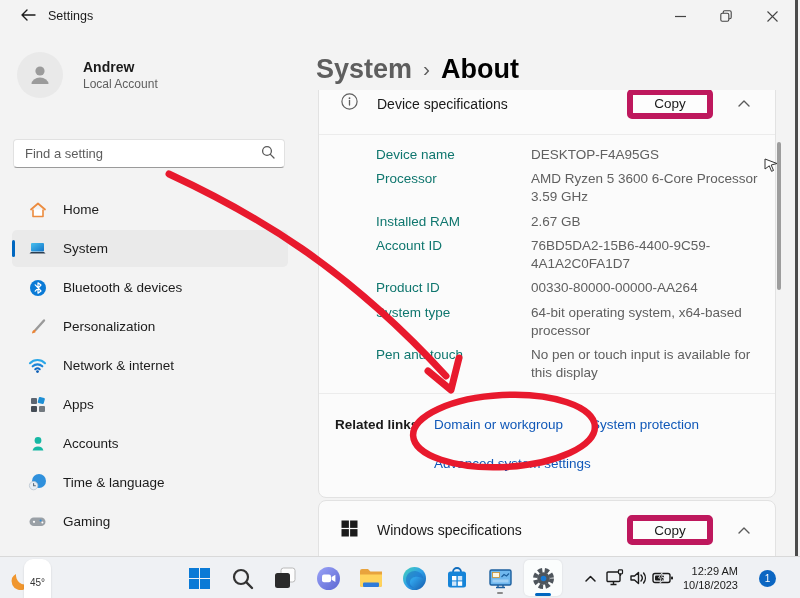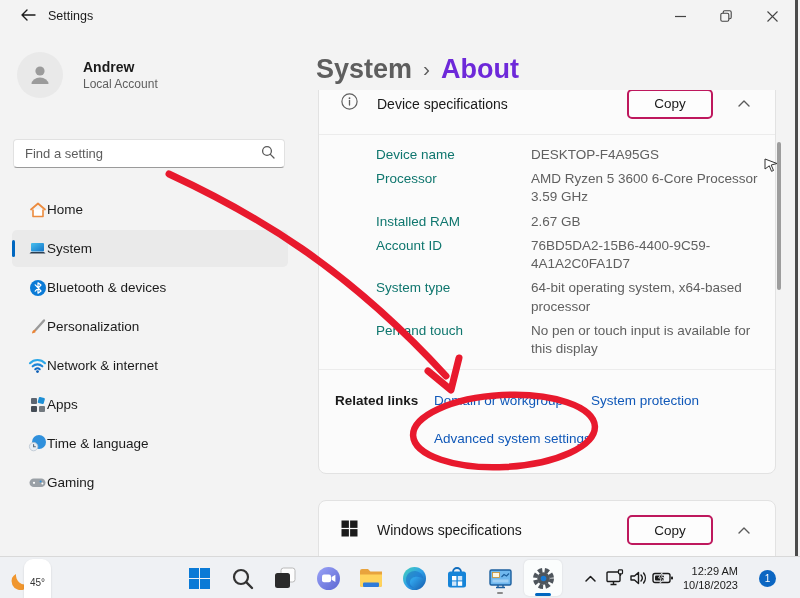--- a/index.html
+++ b/index.html
@@ -24,38 +24,38 @@
   .user-type { font-size:12px; color:#5e5e5e; margin-top:2px; }
 
   .search-box { position:absolute; left:13px; top:139px; width:272px; height:29px; background:#ffffff;
     border:1px solid #e1e1e1; border-bottom:1px solid #9a9a9a; border-radius:4px;
     display:flex; align-items:center; padding:0 9px 0 11px; }
   .search-input { flex:1; border:none; outline:none; background:transparent; font-size:13px; color:#5d5d5d;
     font-family:inherit; }
   .search-input::placeholder { color:#5d5d5d; }
 
   .nav { position:absolute; left:12px; top:191px; width:276px; }
-  .nav-item { position:relative; height:37px; margin-bottom:2px; display:flex; align-items:center; gap:0;
+  .nav-item { position:relative; height:37px; margin-bottom:2px; display:flex; align-items:center; gap:16px;
     padding-left:16px; border-radius:5px; font-size:13.5px; color:#1b1b1b; cursor:default; }
   .nav-item.selected { background:#eaeaea; }
   .nav-item.selected::before { content:""; position:absolute; left:0; top:10px; width:3px; height:17px;
     background:#0067c0; border-radius:2px; }
   .nav-ico { width:19px; height:19px; display:grid; place-items:center; flex-shrink:0; }
 
   
   .breadcrumb { position:absolute; left:316px; top:54px; display:flex; align-items:baseline; gap:11px; }
   .bc-parent { font-size:27px; font-weight:600; color:#5e5e5e; }
   .bc-sep { font-size:21px; color:#5e5e5e; position:relative; top:-2px; }
-  .bc-current { font-size:27px; font-weight:700; color:#6d28d9; }
+  .bc-current { font-size:27px; font-weight:700; color:#000000; }
 
   .viewport { position:absolute; left:316px; top:90px; width:463px; height:466px; overflow:hidden; }
   .card { position:absolute; left:2px; width:458px; background:#fbfbfb; border:1px solid #e2e2e2; border-radius:8px; }
   .card-header { height:61px; display:flex; align-items:center; padding:0 16px 0 22px; }
   .card-title { font-size:14px; color:#1a1a1a; margin-left:19px; flex:1; }
-  .copy-btn { width:86px; height:30px; background:#fdfdfd; border:2px solid #be185d; border-radius:5px;
+  .copy-btn { width:86px; height:30px; background:#fdfdfd; border:6px solid #be185d; border-radius:5px;
     font-size:13.5px; color:#1a1a1a; font-family:inherit; }
   .chev-btn { margin-left:16px; width:30px; height:30px; display:grid; place-items:center; }
   .divider { border-top:1px solid #ececec; }
 
   .specs { padding:8px 16px 8px 57px; }
   .spec-row { display:flex; padding:3px 0; font-size:13.5px; line-height:1.35; }
   .spec-label { width:155px; color:#0f766e; flex-shrink:0; }
   .spec-value { width:232px; color:#606060; overflow-wrap:anywhere; }
 
   .related { display:flex; padding:22px 16px 24px 16px; font-size:13.5px; line-height:1.35; }
@@ -206,20 +206,29 @@
             <rect x="2" y="2" width="6" height="6" rx="1" fill="#5d6570"></rect>
             <rect x="2" y="10" width="6" height="6" rx="1" fill="#454c55"></rect>
             <rect x="10" y="10" width="6" height="6" rx="1" fill="#72797f"></rect>
             <rect x="9.2" y="1.4" width="6.2" height="6.2" rx="1" fill="#1e8fd5" transform="rotate(15 12.3 4.5)"></rect>
           </svg>
       </span>
       <span>Apps</span>
     </div>
     <div class="nav-item">
       <span class="nav-ico">
+        <svg width="18" height="18" viewBox="0 0 18 18">
+            <circle cx="9" cy="5.4" r="3.4" fill="#16b8a4"></circle>
+            <path d="M3.6 15.6 a5.5 5 0 0 1 10.8 0 z" fill="#16b8a4"></path>
+          </svg>
+      </span>
+      <span>Accounts</span>
+    </div>
+    <div class="nav-item">
+      <span class="nav-ico">
         <svg width="19" height="19" viewBox="0 0 19 19">
             <circle cx="11" cy="8" r="7" fill="#2f90dc"></circle>
             <circle cx="5.6" cy="12.6" r="4.2" fill="#e8eef4" stroke="#b9c4cf" stroke-width="0.8"></circle>
             <path d="M5.6 10.6 V12.8 H7.4" fill="none" stroke="#5a6b7a" stroke-width="1.1" stroke-linecap="round"></path>
           </svg>
       </span>
       <span>Time &amp; language</span>
     </div>
     <div class="nav-item">
       <span class="nav-ico">
@@ -270,20 +279,24 @@
           <span class="spec-label">Processor</span>
           <span class="spec-value">AMD Ryzen 5 3600 6-Core Processor 3.59 GHz</span>
         </div>
         <div class="spec-row">
           <span class="spec-label">Installed RAM</span>
           <span class="spec-value">2.67 GB</span>
         </div>
         <div class="spec-row">
           <span class="spec-label">Account ID</span>
           <span class="spec-value">76BD5DA2-15B6-4400-9C59-4A1A2C0FA1D7</span>
+        </div>
+        <div class="spec-row">
+          <span class="spec-label">Product ID</span>
+          <span class="spec-value">00330-80000-00000-AA264</span>
         </div>
         <div class="spec-row">
           <span class="spec-label">System type</span>
           <span class="spec-value">64-bit operating system, x64-based processor</span>
         </div>
         <div class="spec-row">
           <span class="spec-label">Pen and touch</span>
           <span class="spec-value">No pen or touch input is available for this display</span>
         </div>
       </div>

